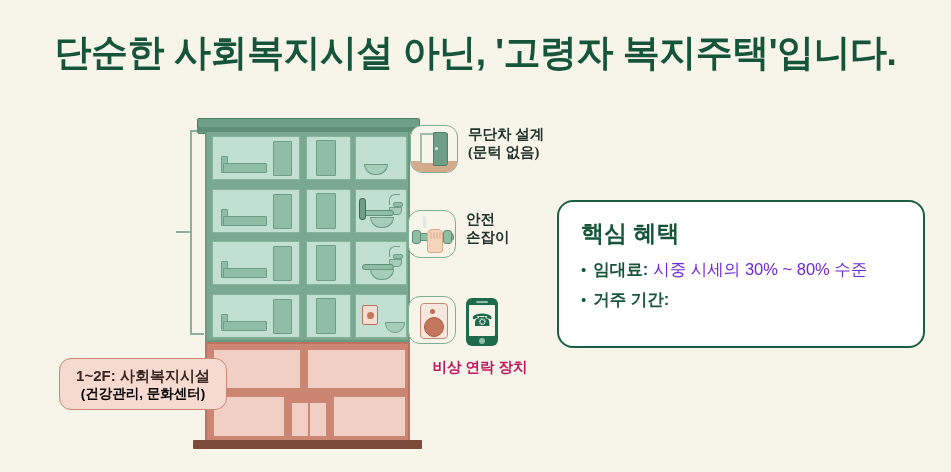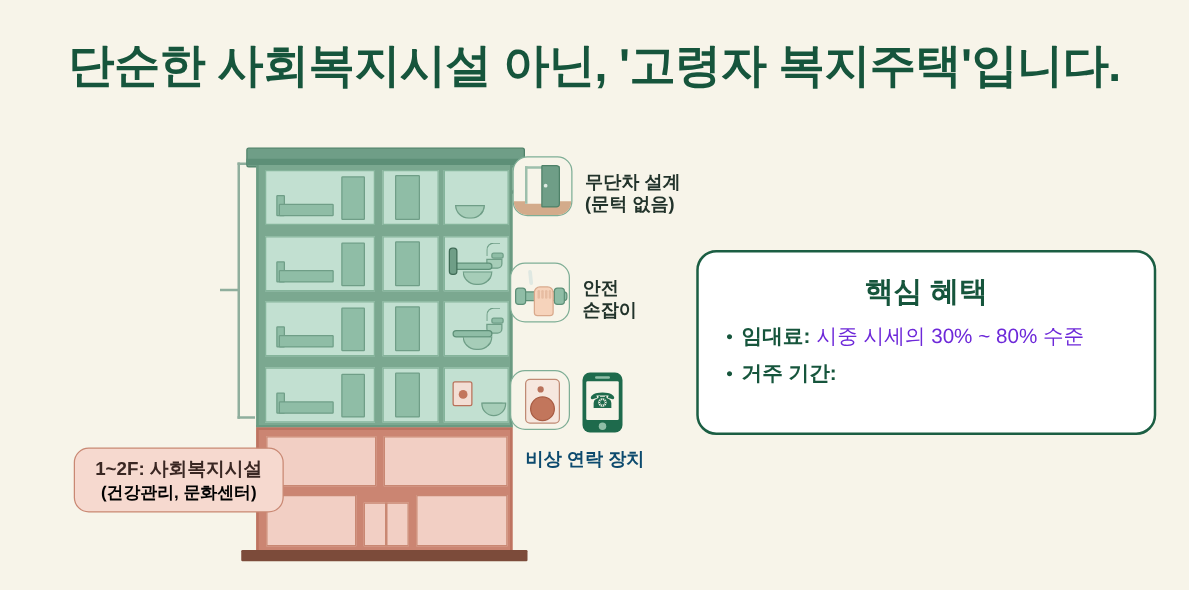--- a/index.html
+++ b/index.html
@@ -87,33 +87,33 @@
   }
   .pill-welfare{
     left:44px;top:358px;width:168px;height:52px;
     background:#f6d9cf;border:1.8px solid #c98873;margin-left:15px;
   }
   .pill-welfare .l1{font-size:15px;font-weight:bold;color:#3a2723;line-height:19px;}
   .pill-welfare .l2{font-size:13.5px;font-weight:bold;color:#000000;line-height:18px;}
   .welfare-stem{position:absolute;left:212px;top:383px;width:14px;height:2px;background:#c98873;}
 
   
-  .callout{position:absolute;display:flex;align-items:flex-end;}
+  .callout{position:absolute;display:flex;align-items:flex-start;font-family:Liberation Serif, serif;}
   .ibox{
     width:48px;height:48px;border-radius:12px;background:#f7f4e9;
     border:1.8px solid #7fae96;box-sizing:border-box;position:relative;flex:none;
     overflow:hidden;
   }
   .clabel{margin-left:10px;font-size:14.5px;font-weight:bold;color:#22332b;line-height:18px;white-space:nowrap;}
 
   .c1{left:410px;top:125px;}
   .c2{left:408px;top:210px;}
   .c3wrap{position:absolute;left:408px;top:296px;width:120px;}
   .c3row{display:flex;align-items:center;}
-  .c3label{position:absolute;left:0px;top:62px;width:120px;text-align:center;font-size:14.5px;font-weight:bold;color:#0c4a6e;white-space:nowrap;}
+  .c3label{position:absolute;left:12px;top:62px;width:120px;text-align:center;font-size:14.5px;font-weight:bold;color:#be185d;white-space:nowrap;}
 
   
   .di-floor{position:absolute;left:0;bottom:0;width:100%;height:11px;background:#d3ab8b;}
   .di-frame{position:absolute;left:9px;top:7px;width:28px;height:30px;border:2px solid #9dbfac;border-bottom:none;box-sizing:border-box;background:#f7f4e9;}
   .di-leaf{position:absolute;left:22px;top:6px;width:13px;height:32px;background:#6f9e87;border:1.5px solid #4e8168;border-radius:1px 3px 3px 1px;}
   .di-knob{position:absolute;left:24px;top:21px;width:3px;height:3px;border-radius:50%;background:#dfeae2;}
 
   
   .hr-bar{position:absolute;left:5px;top:22px;width:38px;height:6px;background:#8fbda6;border:1.5px solid #5d8f77;border-radius:3px;}
   .hr-cap{position:absolute;top:19px;width:7px;height:12px;background:#8fbda6;border:1.5px solid #5d8f77;border-radius:3px;}
@@ -134,21 +134,21 @@
   .phone-spk{position:absolute;left:10px;top:3px;width:12px;height:2px;background:#8fbda6;border-radius:1px;}
   .phone-home{position:absolute;left:13px;bottom:2.5px;width:6px;height:6px;border-radius:50%;background:#8fbda6;}
 
   
   .leaders{position:absolute;left:0;top:0;width:951px;height:472px;pointer-events:none;}
 
   
   .card{
     position:absolute;left:557px;top:200px;width:368px;height:148px;
     background:#ffffff;border:2.5px solid #1b5e43;border-radius:16px;
-    box-sizing:border-box;padding:16px 22px 0 22px;text-align:center;
+    box-sizing:border-box;padding:16px 22px 0 22px;
   }
   .card-title{font-size:23px;font-weight:bold;color:#16553c;margin-bottom:9px;}
   .bullet{display:flex;align-items:flex-start;margin-bottom:7px;font-size:16.5px;line-height:23px;}
   .bdot{color:#16553c;margin-right:7px;font-size:15px;line-height:23px;}
   .bkey{font-weight:bold;color:#16553c;margin-right:5px;white-space:nowrap;}
   .bval{color:#6d28d9;white-space:nowrap;}
 </style>
 </head>
 <body>
 

